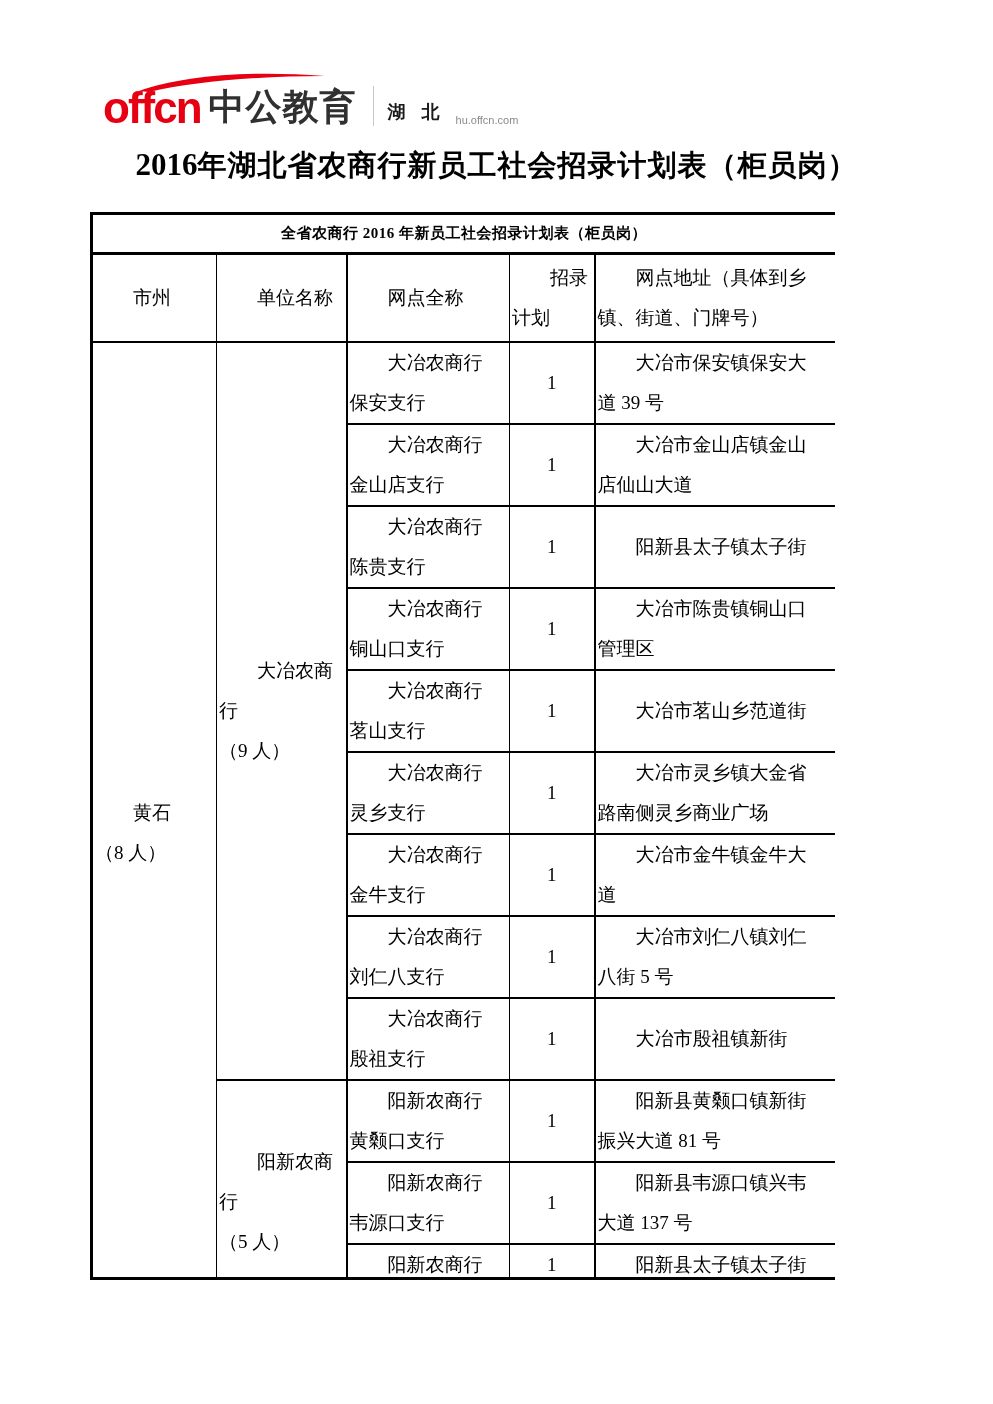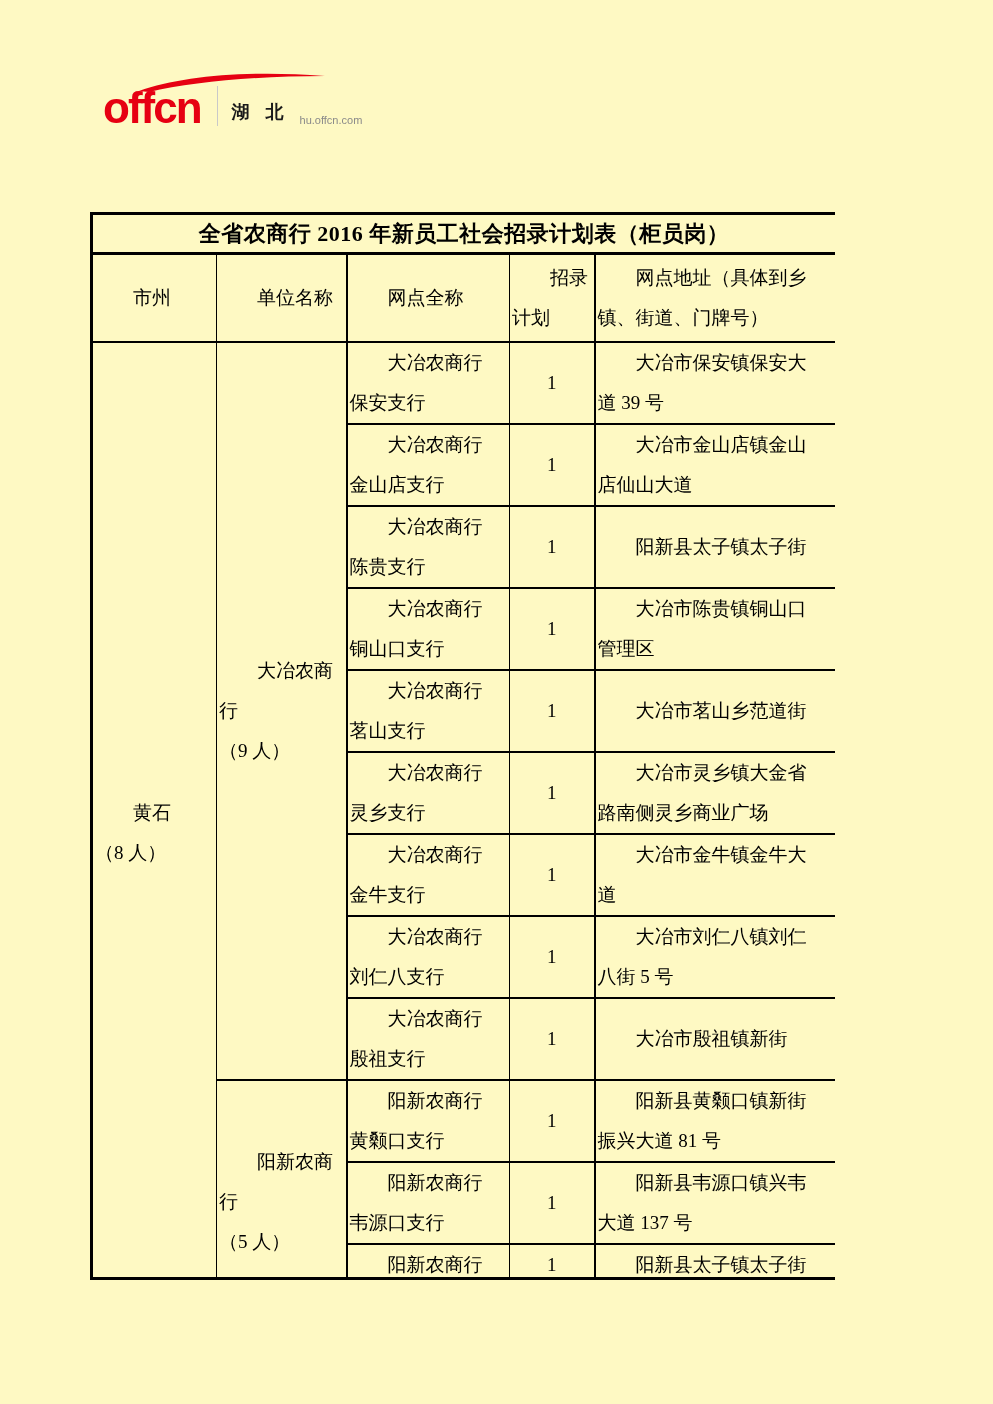--- a/index.html
+++ b/index.html
@@ -1,18 +1,18 @@
 <!DOCTYPE html>
 <html><head>
 <meta charset="utf-8">
 <style>
   * { margin:0; padding:0; box-sizing:content-box; }
   html,body { background:#888; }
   body { font-family:"Liberation Serif","DejaVu Serif",serif; }
-  .page { position:relative; width:993px; height:1404px; background:#fef9c3; margin:0 auto; overflow:hidden; }
+  .page { position:relative; width:993px; height:1404px; background:#ffffff; margin:0 auto; overflow:hidden; }
 
   
   .logo { position:absolute; left:103px; top:70px; height:58px; display:flex; align-items:flex-end; }
   .offcn-wrap { position:relative; padding-top:14px; }
   .offcn { font-family:"Liberation Sans","DejaVu Sans",sans-serif; font-weight:bold; font-size:44px; line-height:40px; color:#e60012; letter-spacing:-2px; }
   .swoosh { position:absolute; left:34px; top:-2px; }
   .brand { font-family:"Liberation Sans","DejaVu Sans",sans-serif; font-weight:bold; font-size:36px; line-height:42px; color:#303030; margin-left:8px; letter-spacing:1px; }
   .logo-divider { width:1px; height:40px; background:#c9c9c9; margin:0 14px 2px 16px; }
   .region-block { display:flex; flex-direction:row; justify-content:flex-end; padding-bottom:2px; }
   .region { font-family:"Liberation Sans","DejaVu Sans",sans-serif; font-weight:bold; font-size:18px; color:#1a1a1a; letter-spacing:16px; white-space:nowrap; }
@@ -25,21 +25,21 @@
 
   
   .table-clip { position:absolute; left:90px; top:212px; width:745px; height:1065px; overflow:hidden; border-bottom:3px solid #000; }
   table.t { border-collapse:collapse; table-layout:fixed; width:745px; border:3px solid #000; }
   .t td { border:2px solid #000; vertical-align:middle; font-size:19px; color:#000; padding:0; }
   td.c1 { border-right-width:1px; }
   td.c2 { border-left-width:1px; }
   td.c3 { border-right-width:1px; }
   td.c4 { border-left-width:1px; }
   tr.title-row { height:40px; }
-  tr.title-row td { border-bottom-width:3px; text-align:center; font-weight:bold; font-size:22px; letter-spacing:0.5px; }
+  tr.title-row td { border-bottom-width:3px; text-align:center; font-weight:bold; font-size:15px; letter-spacing:0.5px; }
   tr.head-row { height:88px; }
   tr.data-row { height:81px; }
   .cellp { text-indent:2em; white-space:pre-line; line-height:40px; text-align:left; padding-left:2px; }
   td.plan { text-align:center; }
   td.plan .num1 { line-height:40px; }
   tr.cut-row td { vertical-align:top; }
 
   
   .footer { position:absolute; left:0; top:1288px; width:100%; text-align:center; font-size:19px; line-height:30px; color:#000; }
   .footer-link { color:#0000ee; text-decoration:underline; cursor:pointer; }
@@ -49,27 +49,29 @@
 
 <div class="page">
 
   <div class="logo">
     <div class="offcn-wrap">
       <svg class="swoosh" width="190" height="20" viewBox="0 0 190 20">
         <path d="M2,19 C 45,4 110,-2 188,4 C 120,4 55,10 12,20 Z" fill="#e60012"></path>
       </svg>
       <span class="offcn">offcn</span>
     </div>
+    <span class="brand">中公教育</span>
     <div class="logo-divider"></div>
     <div class="region-block">
       <span class="region">湖北</span>
       <span class="site">hu.offcn.com</span>
     </div>
   </div>
 
+  <h1 class="doc-title"><span class="num">2016</span><span class="cn">年湖北省农商行新员工社会招录计划表（柜员岗）</span></h1>
 
   <div class="table-clip">
     <table class="t">
       <colgroup>
         <col style="width:125px">
           <col style="width:130px">
           <col style="width:163px">
           <col style="width:85px">
           <col style="width:242px">
       </colgroup>

